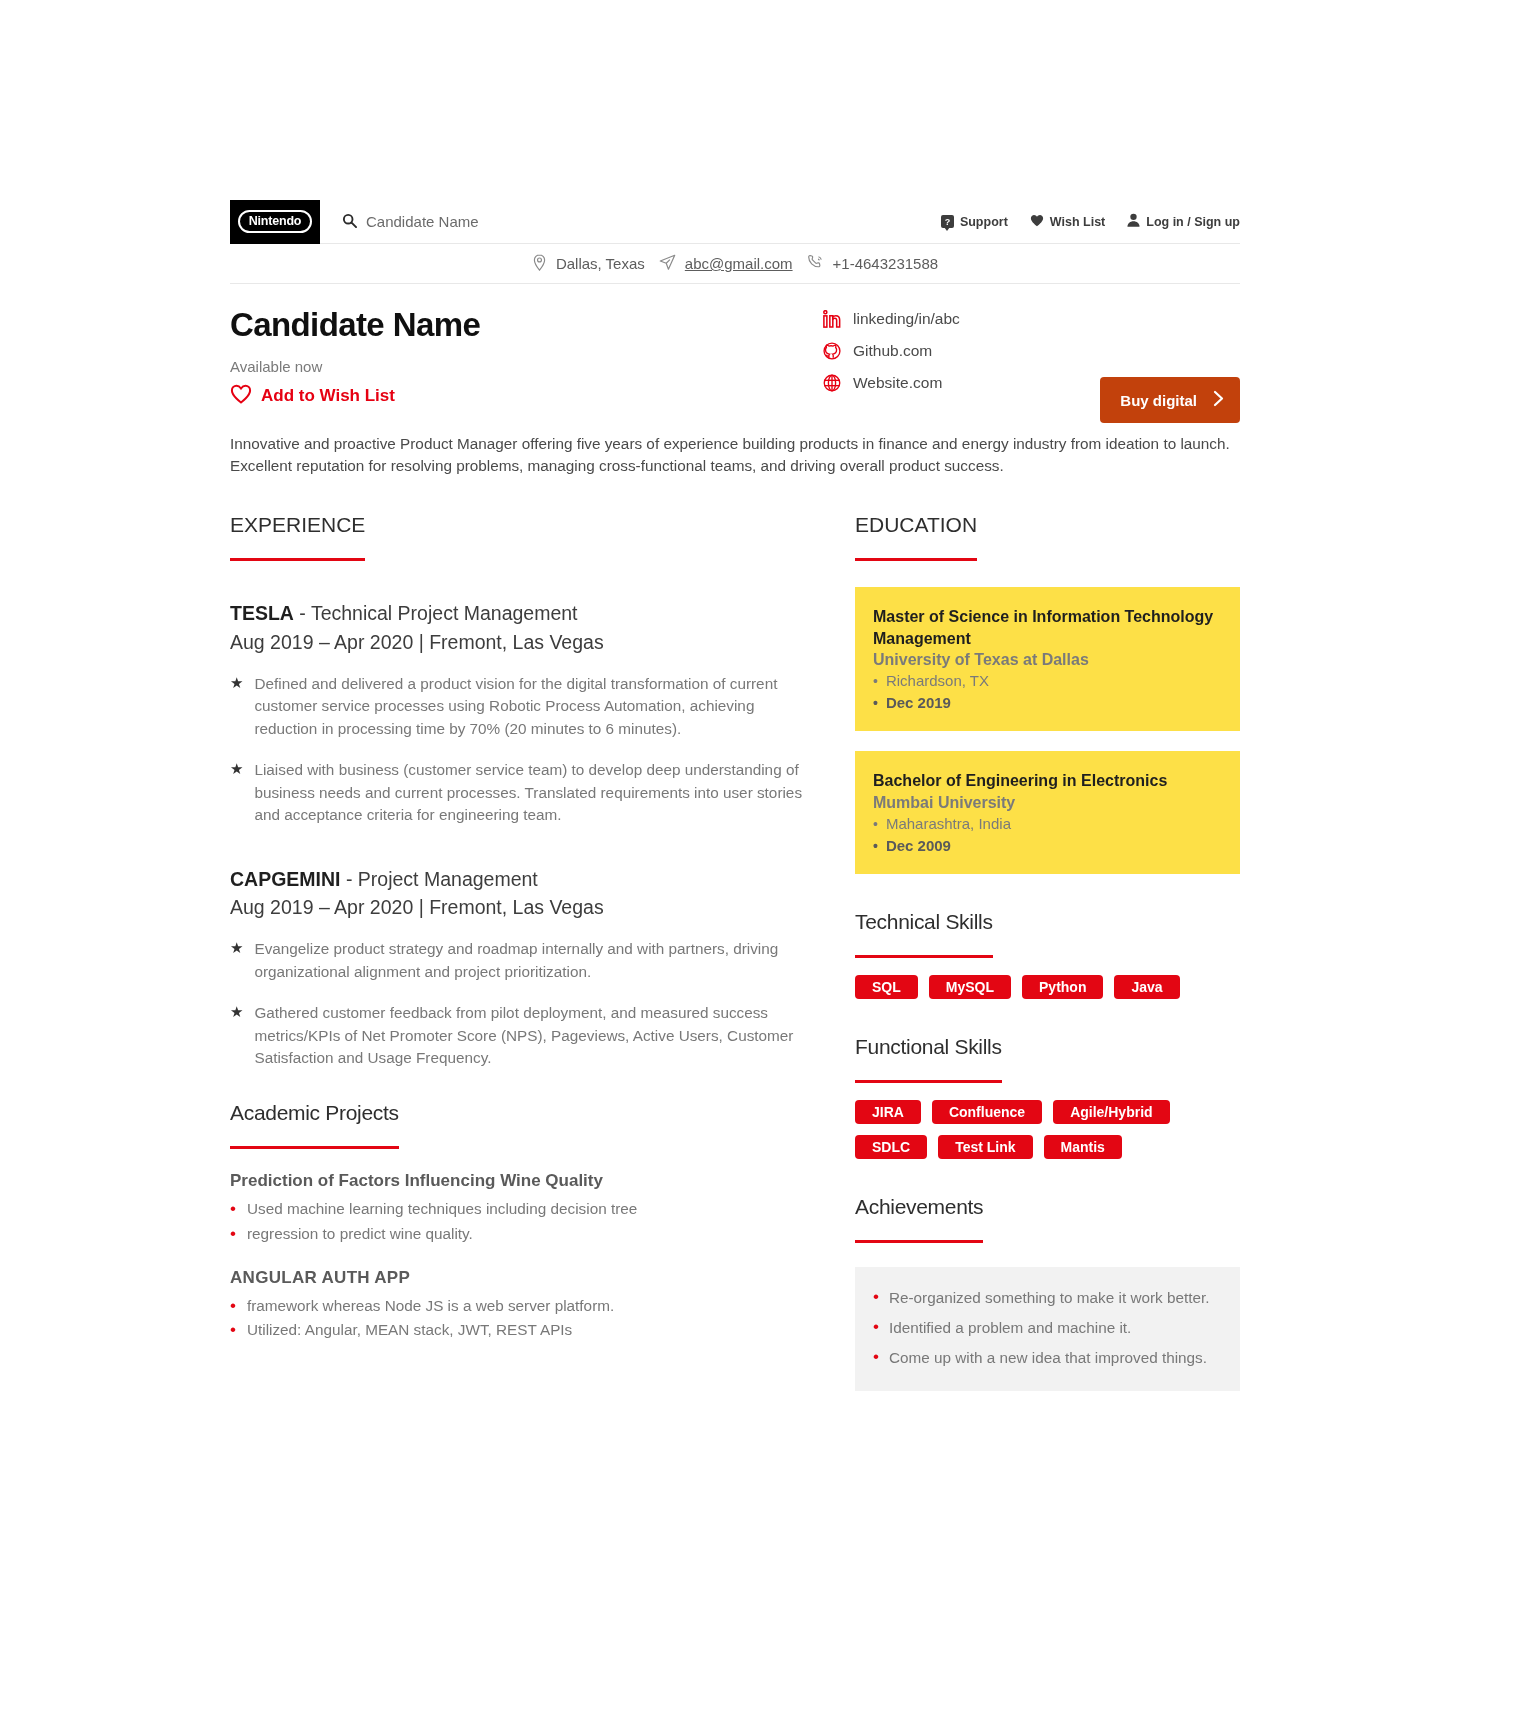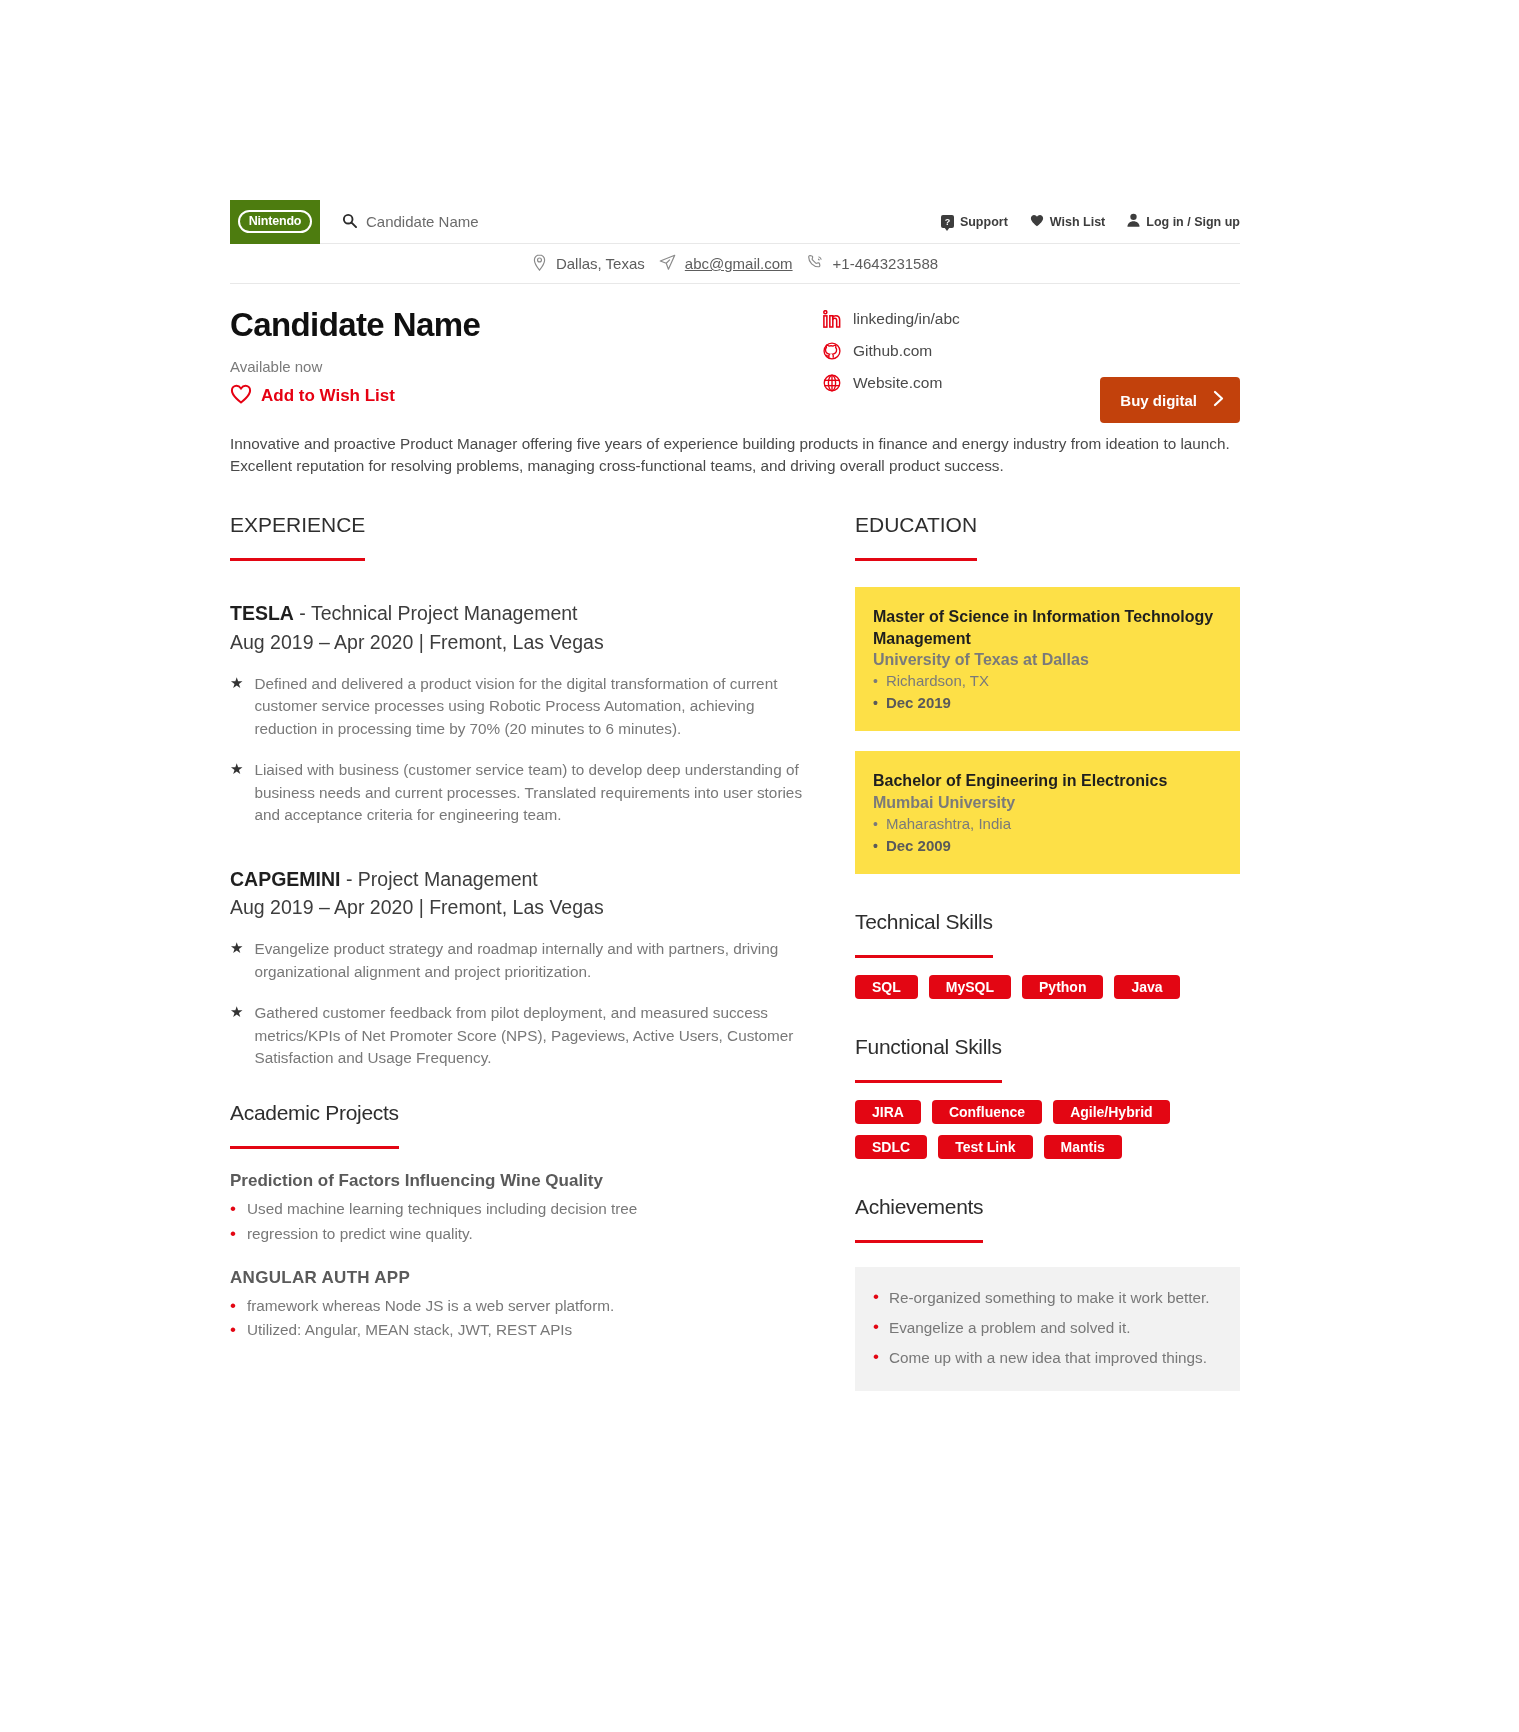--- a/index.html
+++ b/index.html
@@ -22,21 +22,21 @@
 
   
   .topnav {
     display: flex;
     align-items: center;
     height: 44px;
     border-bottom: 1px solid #e8e8e8;
     position: relative;
   }
   .logo {
-    background: #4d7c0f;
+    background: #000000;
     width: 90px;
     height: 44px;
     display: flex;
     align-items: center;
     justify-content: center;
     flex: none;
   }
   .logo-oval {
     border: 2px solid #ffffff;
     border-radius: 20px;
@@ -477,21 +477,21 @@
 
       <div class="sec-gap">
         <h2 class="sec">Achievements</h2>
         <div class="ach-card">
           <div class="ach-li">
             <span class="bullet">•</span>
             <span>Re-organized something to make it work better.</span>
           </div>
           <div class="ach-li">
             <span class="bullet">•</span>
-            <span>Evangelize a problem and solved it.</span>
+            <span>Identified a problem and machine it.</span>
           </div>
           <div class="ach-li">
             <span class="bullet">•</span>
             <span>Come up with a new idea that improved things.</span>
           </div>
         </div>
       </div>
     </div>
 
   </div>

